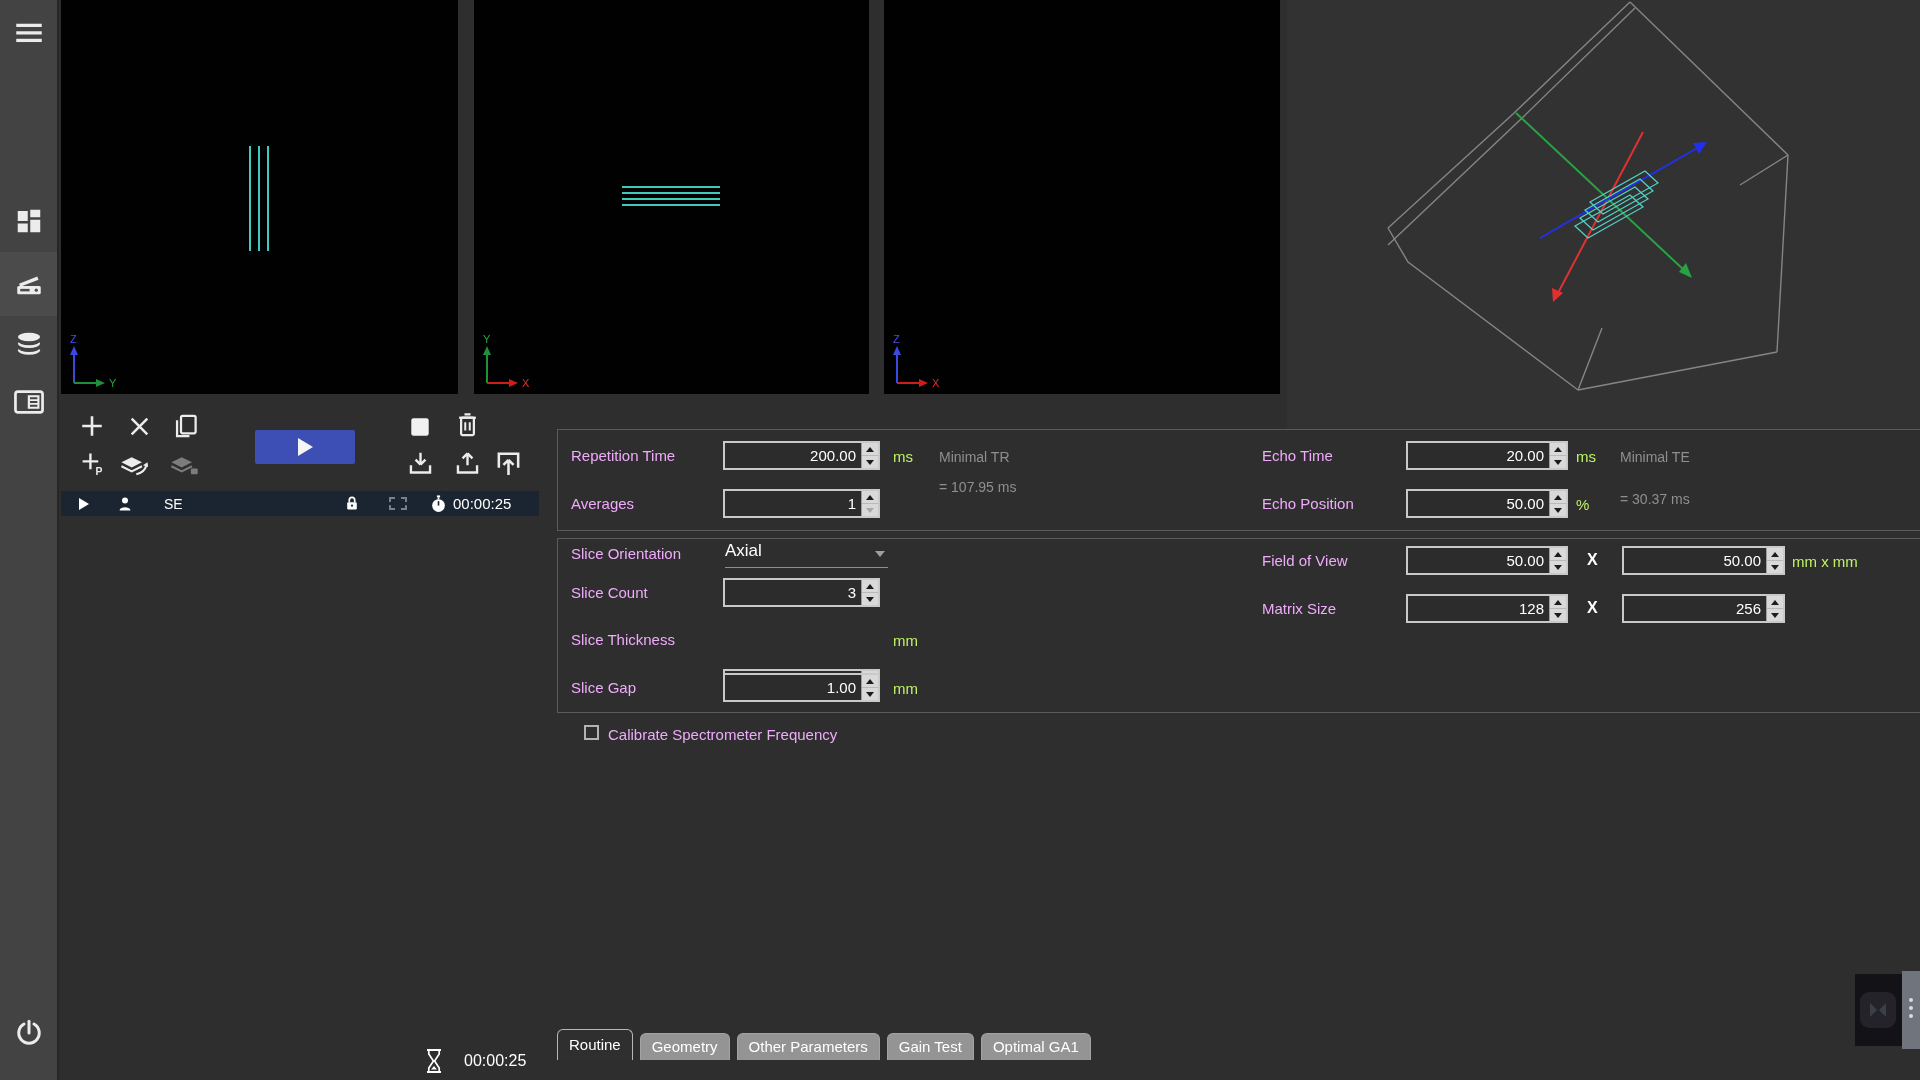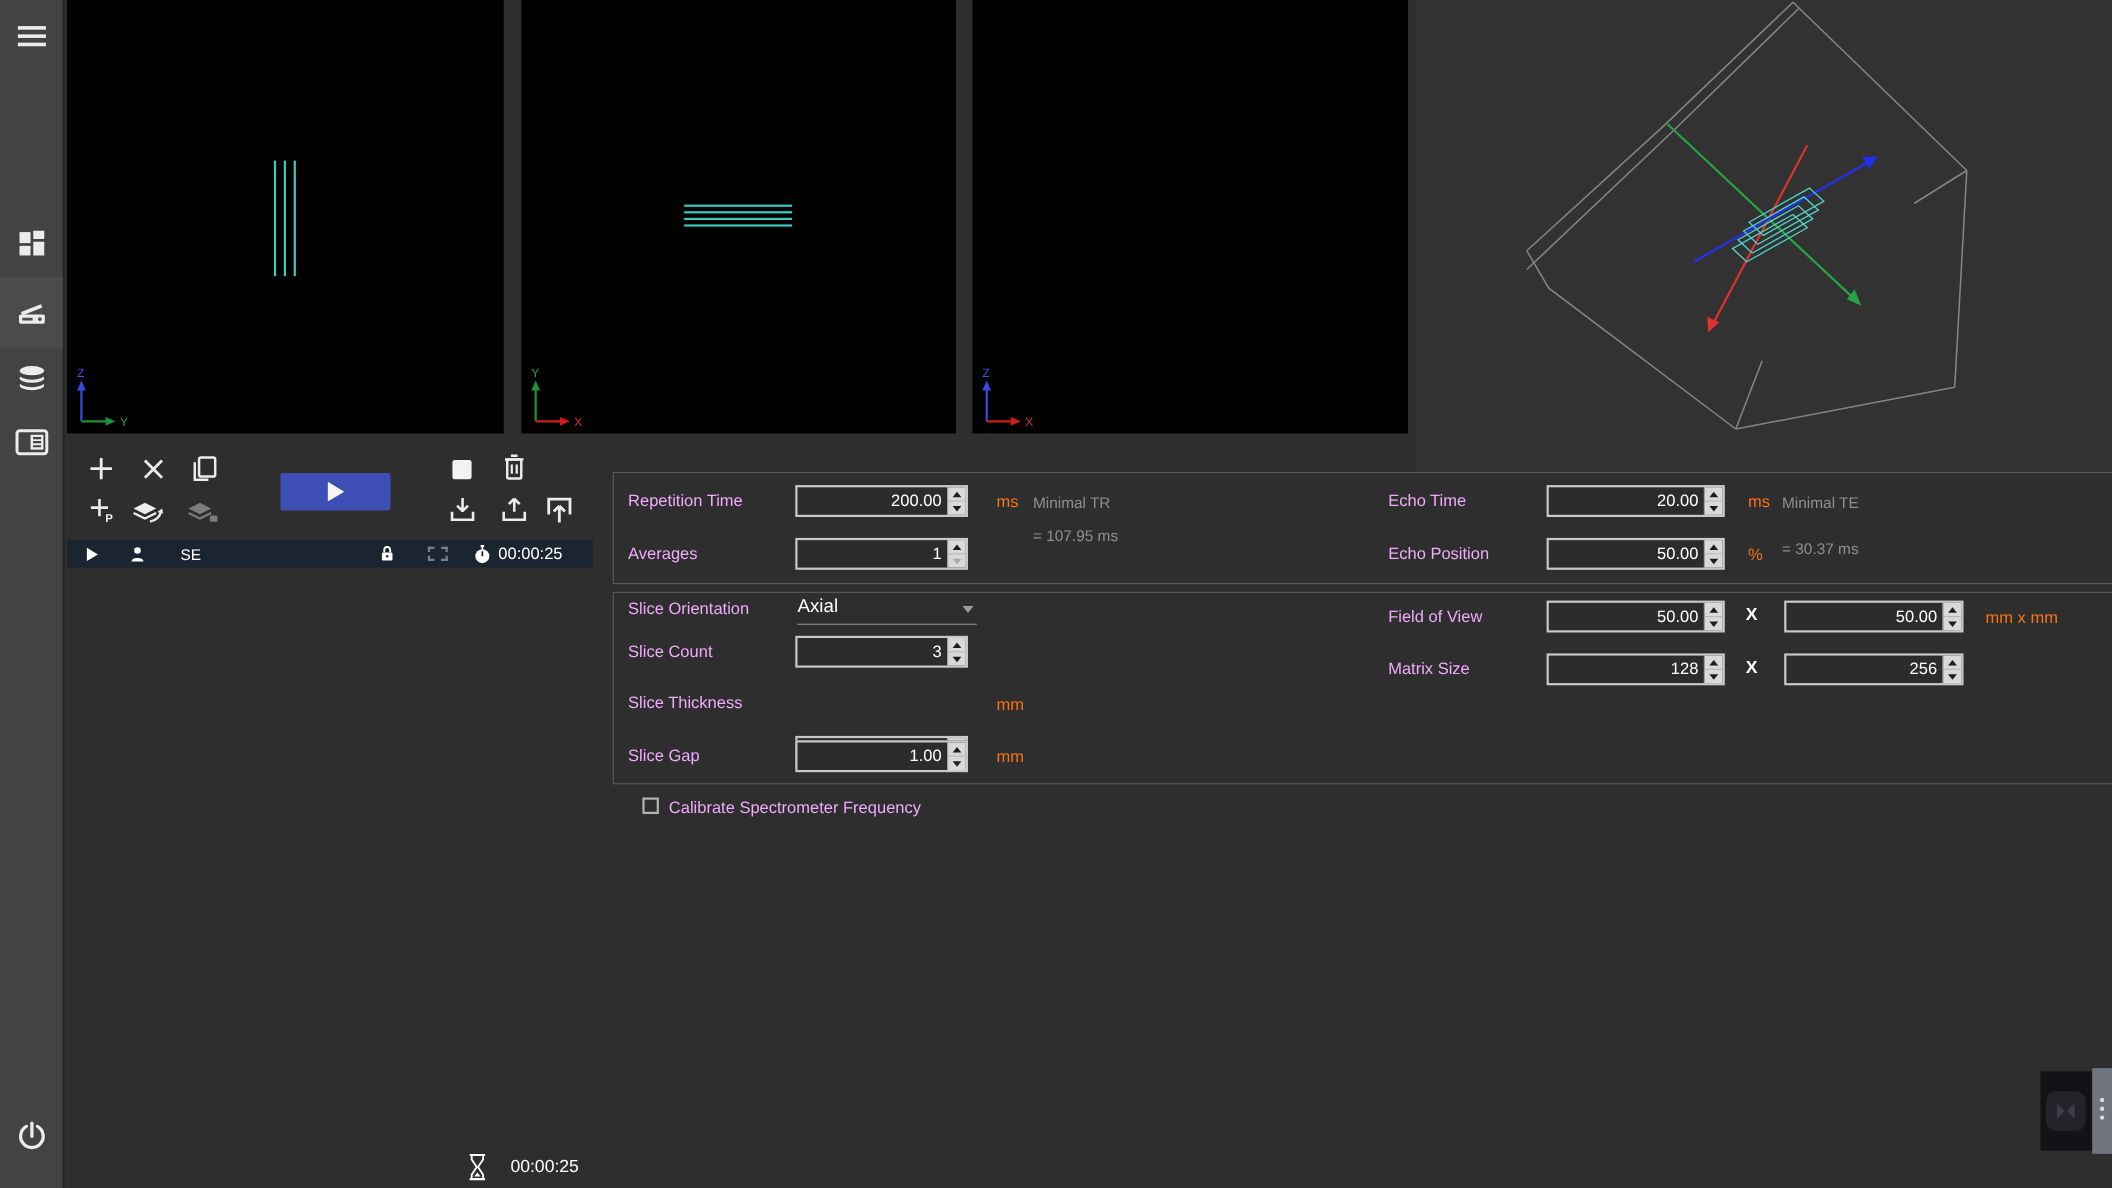--- a/index.html
+++ b/index.html
@@ -32,21 +32,21 @@
   .seq-item { position:absolute; top:0; height:25px; display:flex; align-items:center; }
   .seq-play { width:0; height:0; border-left:10px solid #fff;
               border-top:6px solid transparent; border-bottom:6px solid transparent; }
   .seq-name { color:#fff; font-size:14px; }
   .seq-dash { width:18px; height:13px; border:2px dashed #74828e; }
   .seq-time { color:#fff; font-size:15px; }
 
   
   .section { position:absolute; left:557px; width:1368px; border:1px solid #5a5a5a; }
   .label { position:absolute; color:#f0abfc; font-size:15px; white-space:nowrap; }
-  .unit  { position:absolute; color:#f97316; font-size:15px; white-space:nowrap;margin-left:13px; }
+  .unit  { position:absolute; color:#bef264; font-size:15px; white-space:nowrap; }
   .hint  { position:absolute; color:#8f8f8f; font-size:14px; white-space:nowrap; display:flex; gap:14px;flex-direction:column; }
   .xsep  { position:absolute; color:#fff; font-size:16px; font-weight:bold; }
 
   .spinfield { position:absolute; height:29px; border:2px solid #c9c9c9; background:#2c2c2c; display:flex; }
   .spinfield input { flex:1; min-width:0; background:transparent; border:none; outline:none;
                      color:#fff; font-size:15px; text-align:right; padding:0 5px;
                      font-family:"Liberation Sans", sans-serif; }
   .spinner { width:17px; background:#d9d9d9; border-left:1px solid #9e9e9e; display:flex; flex-direction:column; cursor:pointer; }
   .sp { flex:1; display:flex; align-items:center; justify-content:center; }
   .sp.up { border-bottom:1px solid #b9b9b9; }
@@ -484,20 +484,27 @@
 
   <div class="tbtn" style="left:424px; top:1048px;">
     <svg width="20" height="26" viewBox="0 0 20 26">
       <path d="M3 2 H17 M3 24 H17" stroke="#fff" stroke-width="2" fill="none"></path>
       <path d="M4.8 2.6 v3.4 L9.4 13 4.8 20 v3.4 M15.2 2.6 v3.4 L10.6 13 l4.6 7 v3.4" stroke="#fff" stroke-width="1.7" fill="none"></path>
       <path d="M7 21.5 L10 18 L13 21.5 Z" fill="#fff"></path>
     </svg>
   </div>
   <div class="status-time">00:00:25</div>
 
+  <div class="tabs">
+    <div class="tab active">Routine</div>
+    <div class="tab">Geometry</div>
+    <div class="tab">Other Parameters</div>
+    <div class="tab">Gain Test</div>
+    <div class="tab">Optimal GA1</div>
+  </div>
 
   <div class="chat-panel">
     <div class="chat-icon">
       <svg width="22" height="20" viewBox="0 0 22 18">
         <path d="M3 2 L10 9 L3 16 Z M19 2 L12 9 L19 16 Z" fill="#3c4046"></path>
       </svg>
     </div>
   </div>
   <div class="right-strip">
     <span class="strip-dot" style="top:27px"></span>

